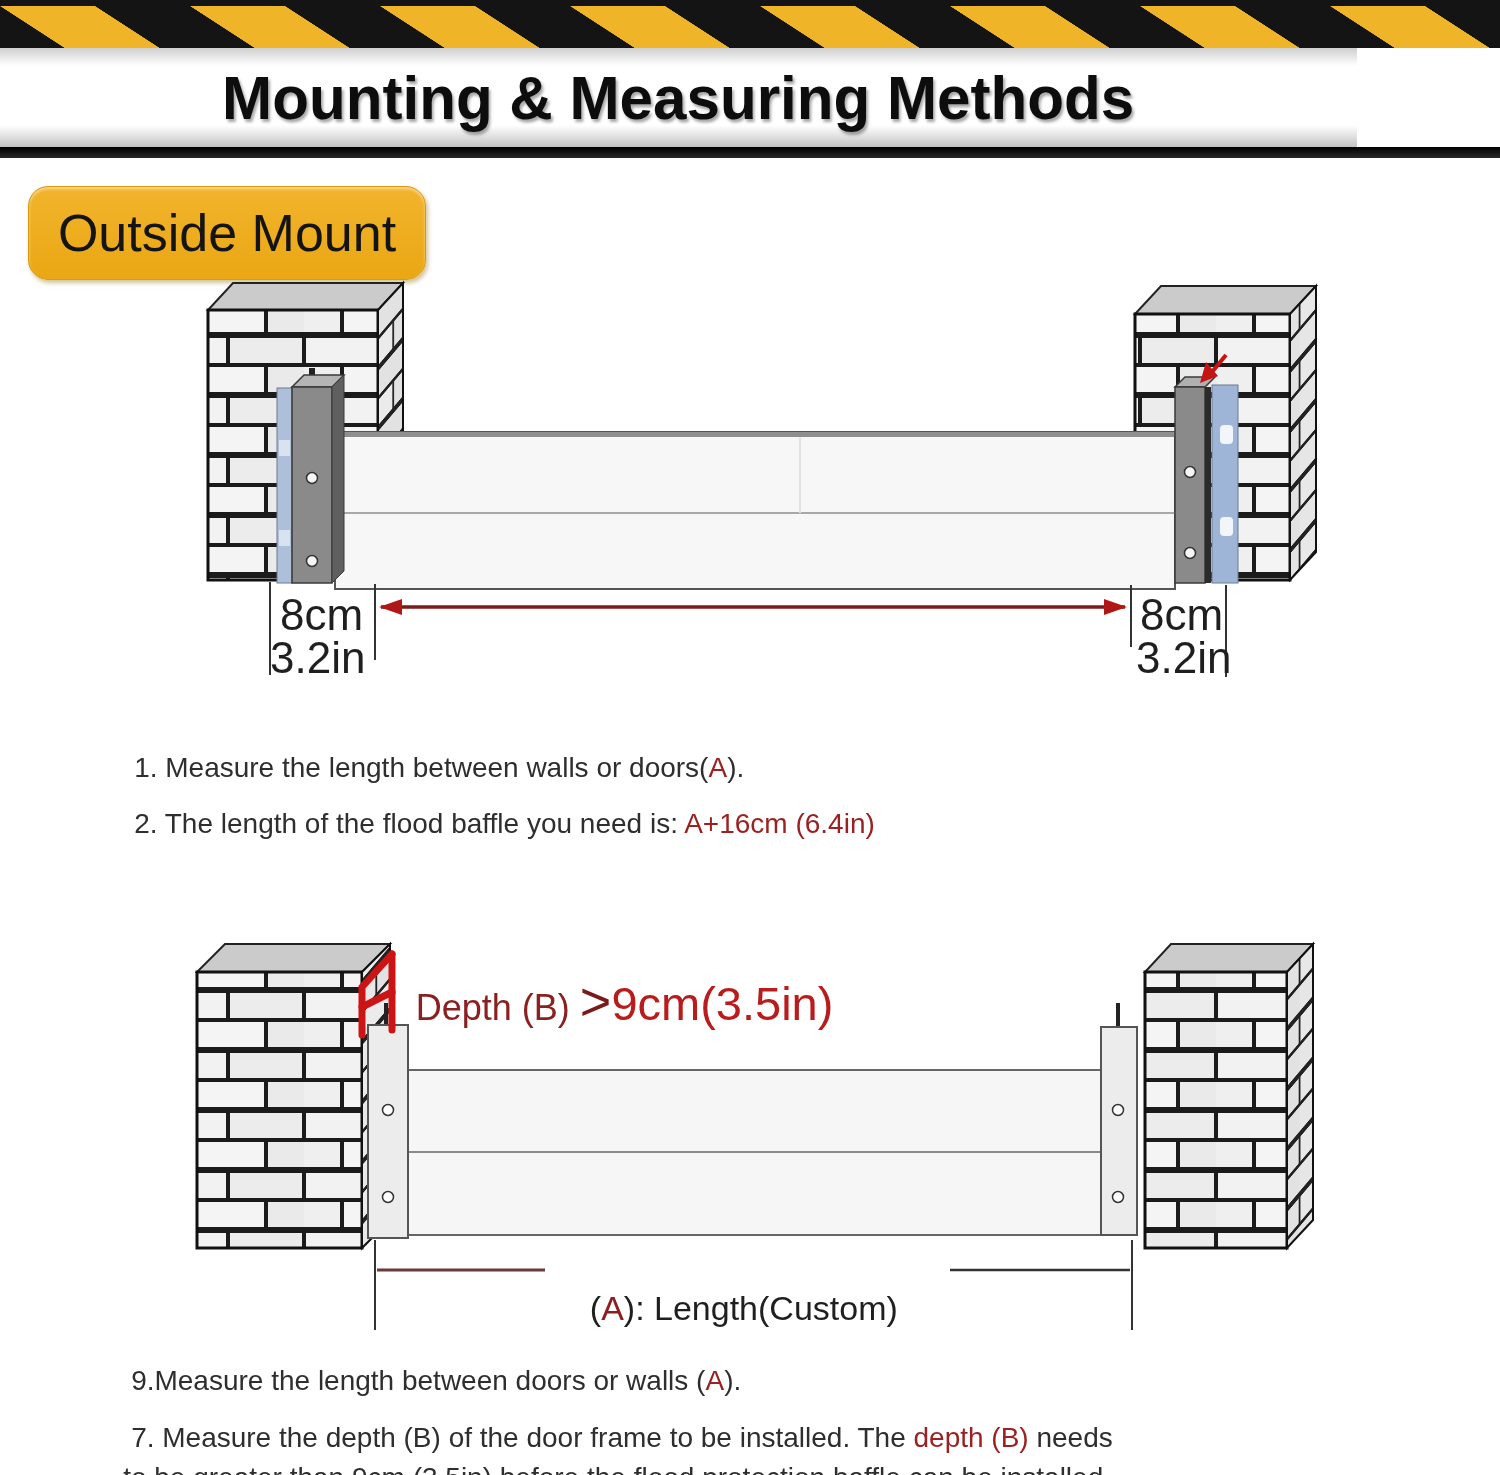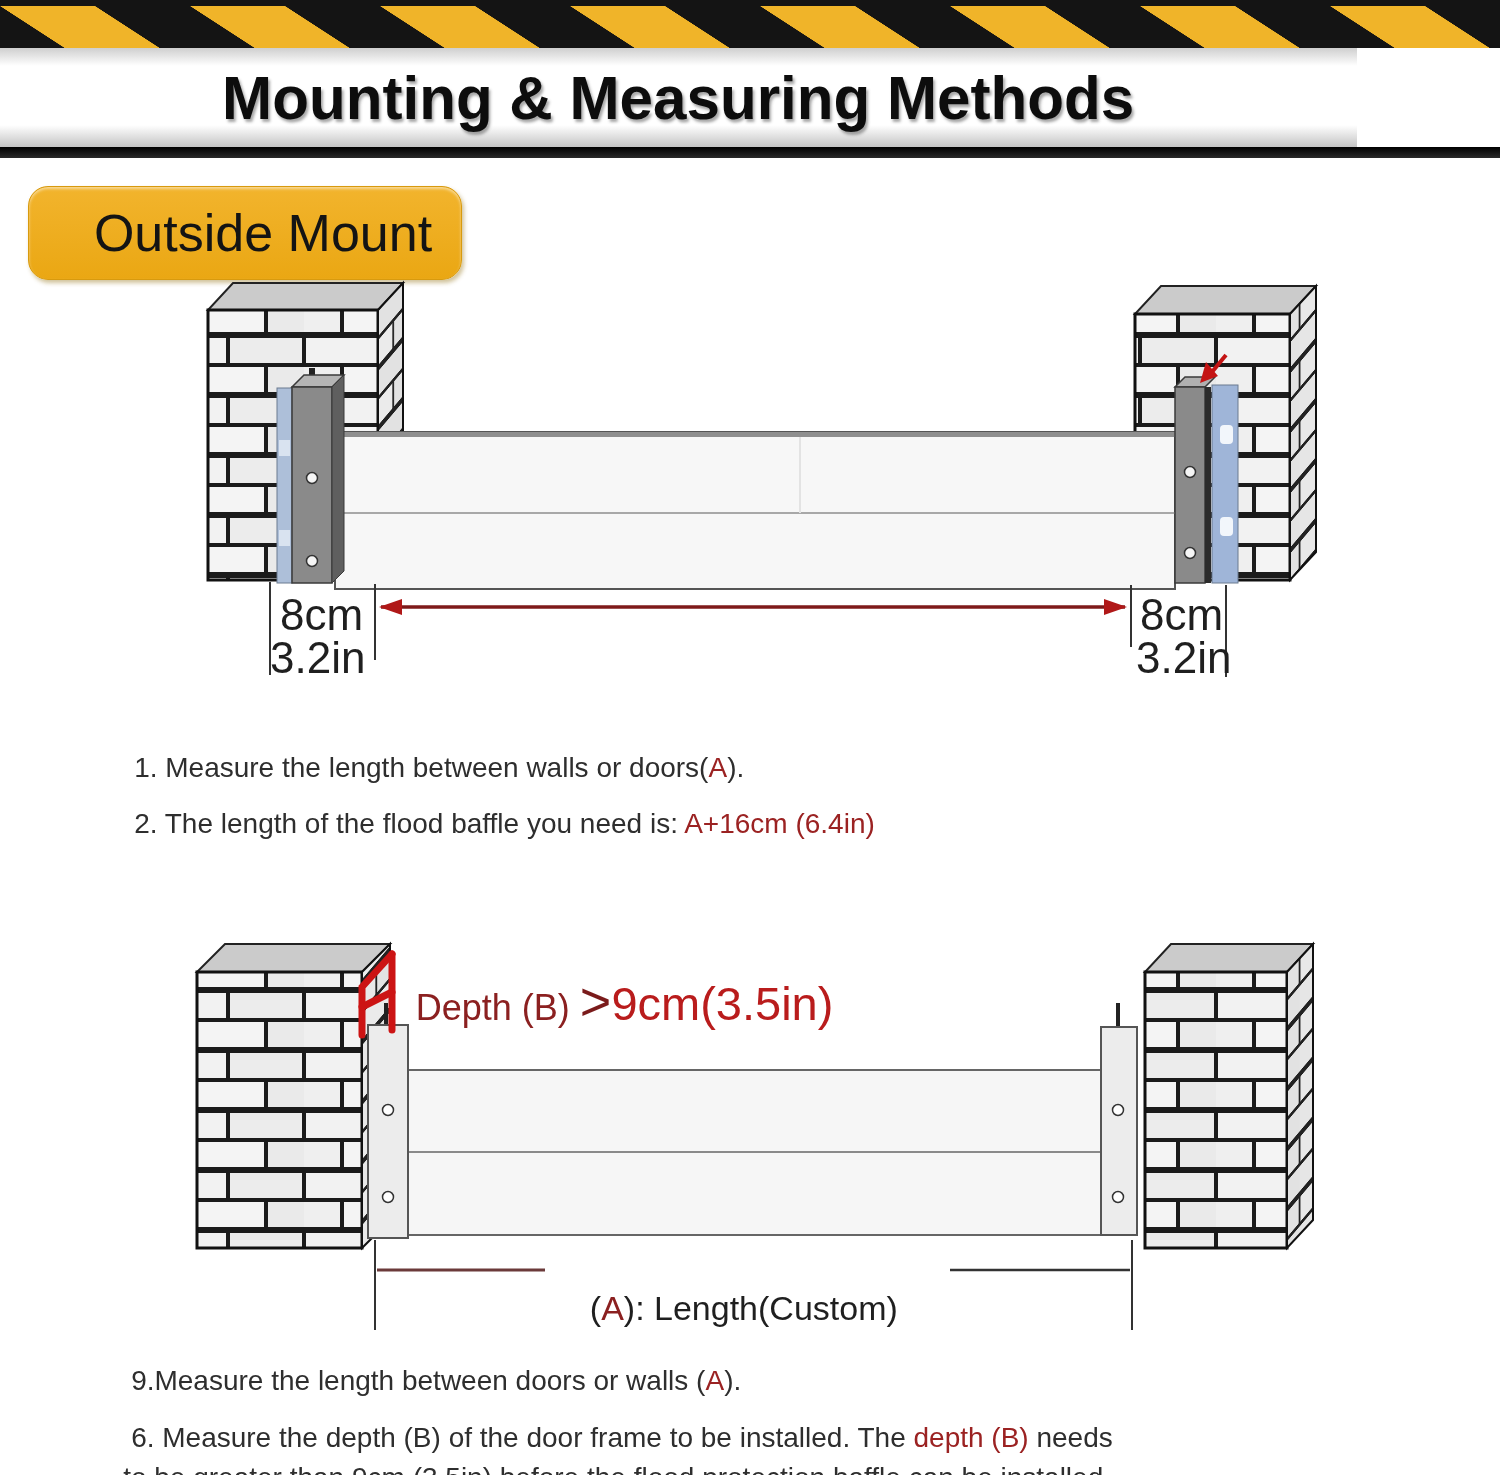--- a/index.html
+++ b/index.html
@@ -21,21 +21,21 @@
     transform:scaleX(0.97);text-shadow:2px 3px 3px rgba(60,60,60,0.45);
     white-space:nowrap;
   }
   .header-bar{left:0;top:147px;width:1500px;height:11px;background:linear-gradient(180deg,#000,#2a2a2a);}
   
   .badge{
     background:linear-gradient(180deg,#f2b42d 0%,#eaa713 100%);
     border:1px solid #d89a0e;border-radius:20px;
     box-shadow:2px 3px 4px rgba(150,120,30,0.45), inset 0 2px 3px rgba(255,255,255,0.5);
     display:flex;align-items:center;justify-content:center;
-    color:#141414;font-weight:500;padding-left:36px;
+    color:#141414;font-weight:500;
   }
   .badge-outside{left:28px;top:186px;width:396px;height:92px;font-size:52px;}
   .badge-inside{left:28px;top:840px;width:396px;height:90px;font-size:52px;}
   
   .dimtext{color:#1f1f1f;font-size:44px;white-space:nowrap;}
   .step{color:#2e2e2e;font-size:28px;white-space:pre;}
   .step .em{color:#9b2222;}
   .span-label{white-space:pre;}
   .span-label .big-a{color:#c41414;font-weight:700;font-size:53px;}
   .span-label .rest{color:#333333;font-size:41px;}
@@ -241,19 +241,19 @@
   </div>
 
   <div class="abs acustom" style="left:552px;top:1250px;">
     <span>(</span><span class="em">A</span><span>): Length(Custom)</span>
   </div>
 
   <div class="abs step" style="left:100px;top:1333px;">
     <span>9.Measure the length between doors or walls (</span><span class="em">A</span><span>).</span>
   </div>
   <div class="abs step" style="left:100px;top:1390px;">
-    <span>6. Measure the depth (B) of the door frame to be installed. The </span><span class="em">depth (B)</span><span> needs</span>
+    <span>7. Measure the depth (B) of the door frame to be installed. The </span><span class="em">depth (B)</span><span> needs</span>
   </div>
   <div class="abs step" style="left:92px;top:1430px;">
     <span>to be greater than 9cm (3.5in) before the flood protection baffle can be installed.</span><span class="em"></span><span></span>
   </div>
 
 </div>
 
 </body></html>

